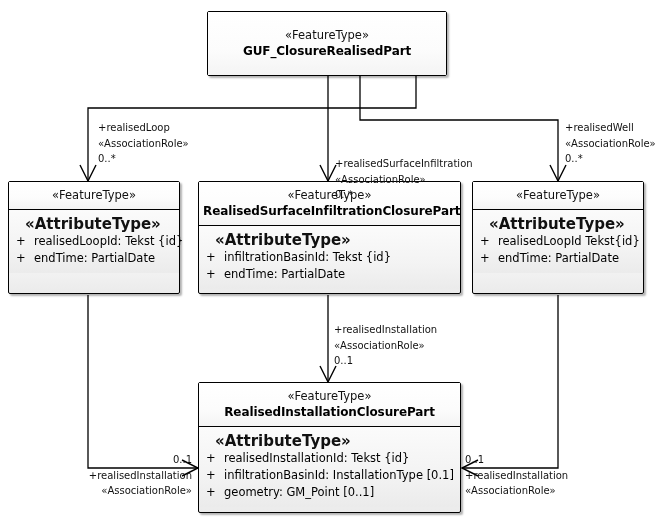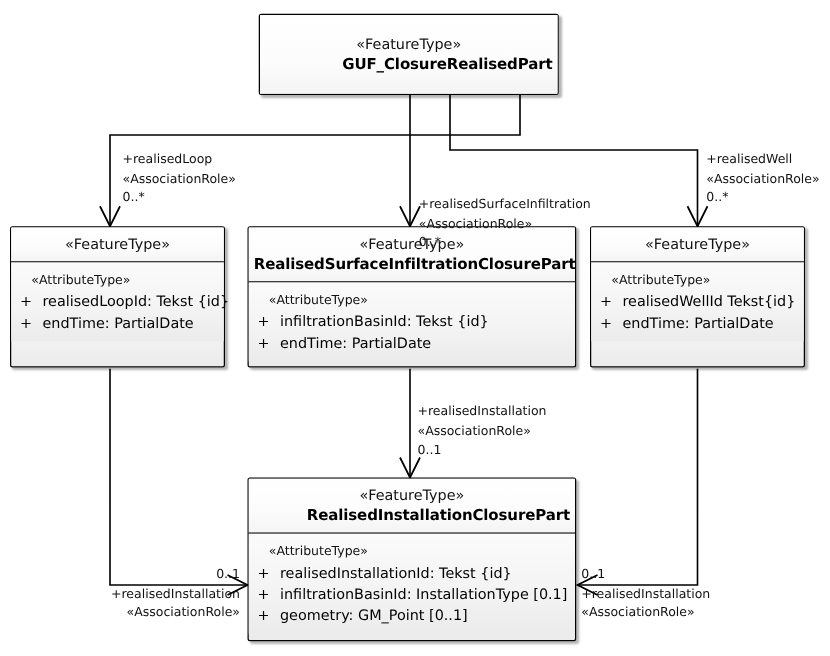--- a/index.html
+++ b/index.html
@@ -49,32 +49,32 @@
     line-height: 15px;
     white-space: nowrap;
   }
   .classname {
     font-size: 12px;
     font-weight: bold;
     color: #000000;
     line-height: 16px;
     white-space: nowrap;
     letter-spacing: -0.1px;
-    text-align: right;
   }
   .uml-body {
     padding: 6px 3px 6px 7px;
     background: linear-gradient(to bottom, #fbfbfb 0%, #f3f3f3 60%, #ebebeb 100%);
   }
   .attr-stereo {
-    font-size: 10px;
+    font-size: 15px;
     color: #111111;
     line-height: 17px;
     padding-left: 9px;
     white-space: nowrap;
+    font-weight: bold;
   }
   .attr-row {
     font-size: 11.5px;
     color: #000000;
     line-height: 17px;
     white-space: nowrap;
     display: flex;
   }
   .attr-vis {
     display: inline-block;
@@ -171,21 +171,21 @@
   </div>
 
   <div class="uml-class" id="class-well" style="left:472px; top:181px; width:172px; height:113px;">
     <div class="uml-header">
       <div class="stereotype">«FeatureType»</div>
     </div>
     <div class="uml-body">
       <div class="attr-stereo">«AttributeType»</div>
       <div class="attr-row">
         <span class="attr-vis">+</span>
-        <span class="attr-text">realisedWellId Tekst{id}</span>
+        <span class="attr-text">realisedLoopId Tekst{id}</span>
       </div>
       <div class="attr-row">
         <span class="attr-vis">+</span>
         <span class="attr-text">endTime: PartialDate</span>
       </div>
     </div>
   </div>
 
   <div class="uml-class" id="class-installation" style="left:198px; top:382px; width:263px; height:131px;">
     <div class="uml-header">

